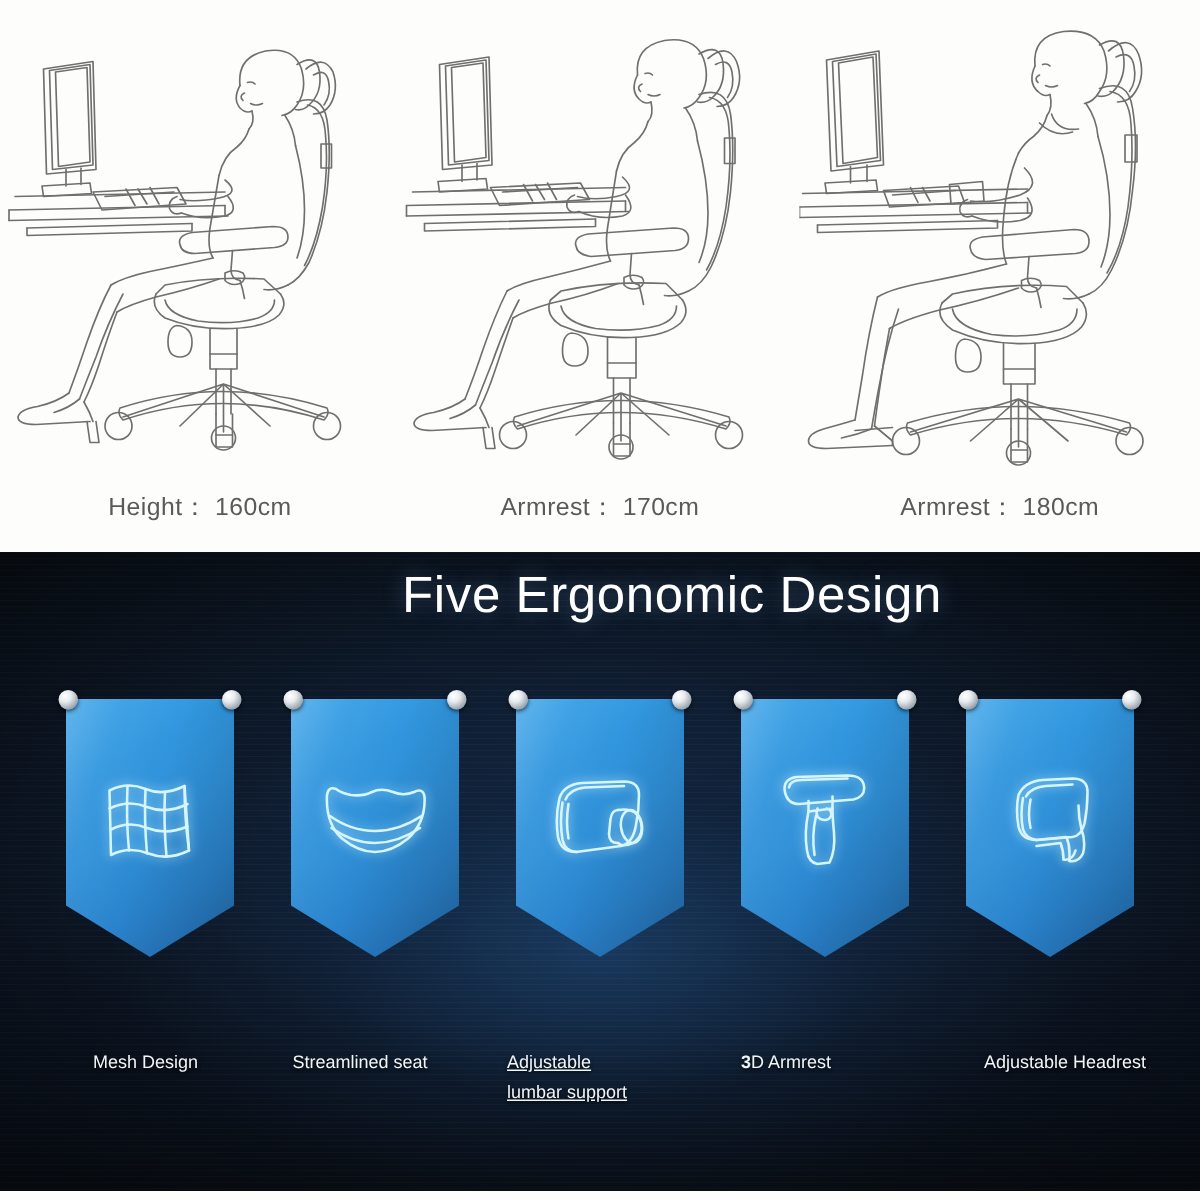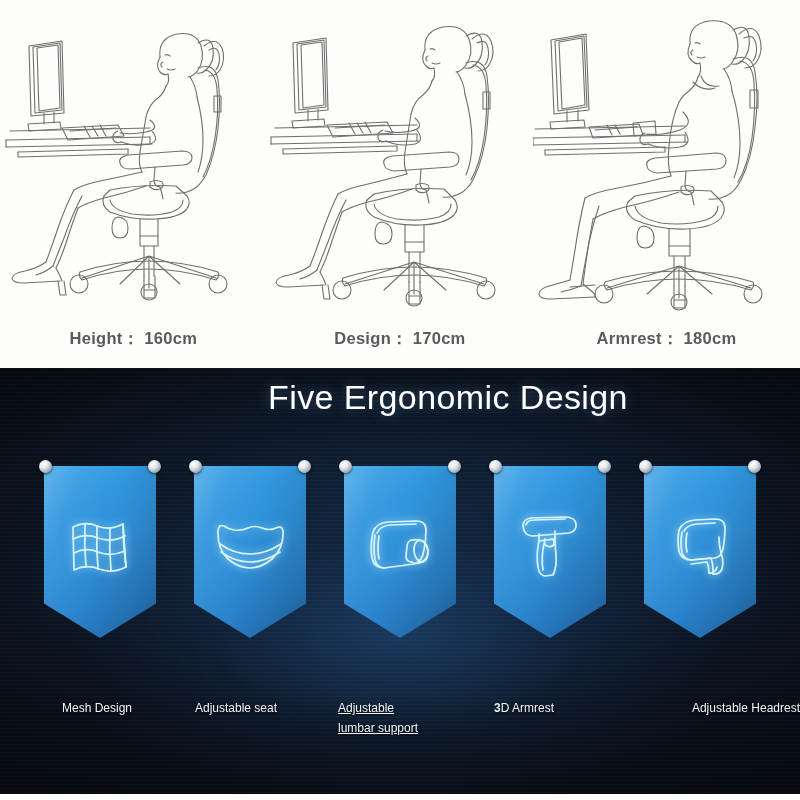--- a/index.html
+++ b/index.html
@@ -45,21 +45,20 @@
     display: flex;
   }
   .height-cell {
     width: 266.6px;
     text-align: center;
     font-family: "Liberation Sans", sans-serif;
     font-size: 16.5px;
     color: #5a5a5a;
     letter-spacing: 0.3px;
     line-height: 24px;
-    font-weight: bold;
   }
 
   
   #dark-section {
     position: absolute;
     left: 0; top: 368px;
     width: 800px;
     height: 426px;
     background:
       radial-gradient(ellipse 420px 230px at 50% 62%, rgba(33,82,134,0.55) 0%, rgba(20,48,82,0.26) 45%, rgba(12,22,38,0) 78%),
@@ -432,21 +431,21 @@
         <circle cx="146" cy="302" r="8"></circle>
         <path d="M141 286 L141 300 M152 286 L152 300"></path>
         <path d="M141 300 L152 300 L152 308 L141 308 Z"></path>
       </svg>
     </div>
 
   </div>
 
   <div id="height-row">
     <div class="height-cell">Height： 160cm</div>
-    <div class="height-cell">Design： 170cm</div>
+    <div class="height-cell">Armrest： 170cm</div>
     <div class="height-cell">Armrest： 180cm</div>
   </div>
 </div>
 
 <div id="dark-section">
   <div id="scanlines"></div>
 
   <div id="section-title">Five Ergonomic Design</div>
 
   <div id="banner-row">
@@ -536,26 +535,26 @@
           <path d="M42 56 Q48 57 50 50"></path>
         </svg>
       </div>
     </div>
 
   </div>
 
   <div id="label-row">
     <div class="feature-label" style="left:62px; top:0; width:130px; text-align:left;">Mesh Design</div>
 
-    <div class="feature-label" style="left:195px; top:0; width:150px; text-align:left;">Adjustable seat</div>
+    <div class="feature-label" style="left:195px; top:0; width:150px; text-align:left;">Streamlined seat</div>
 
     <div class="feature-label" style="left:338px; top:0; width:150px; text-align:left;text-decoration:underline;">Adjustable
 lumbar support</div>
 
     <div class="feature-label" style="left:494px; top:0; width:140px; text-align:left;"><span class="bold3">3</span><span>D Armrest</span></div>
 
-    <div class="feature-label" style="left:620px; top:0; width:180px; text-align:right;">Adjustable Headrest</div>
+    <div class="feature-label" style="left:620px; top:0; width:180px; text-align:center;">Adjustable Headrest</div>
   </div>
 
   <div id="vignette"></div>
 </div>
 
 <div id="bottom-strip"></div>
 
 </body></html>

